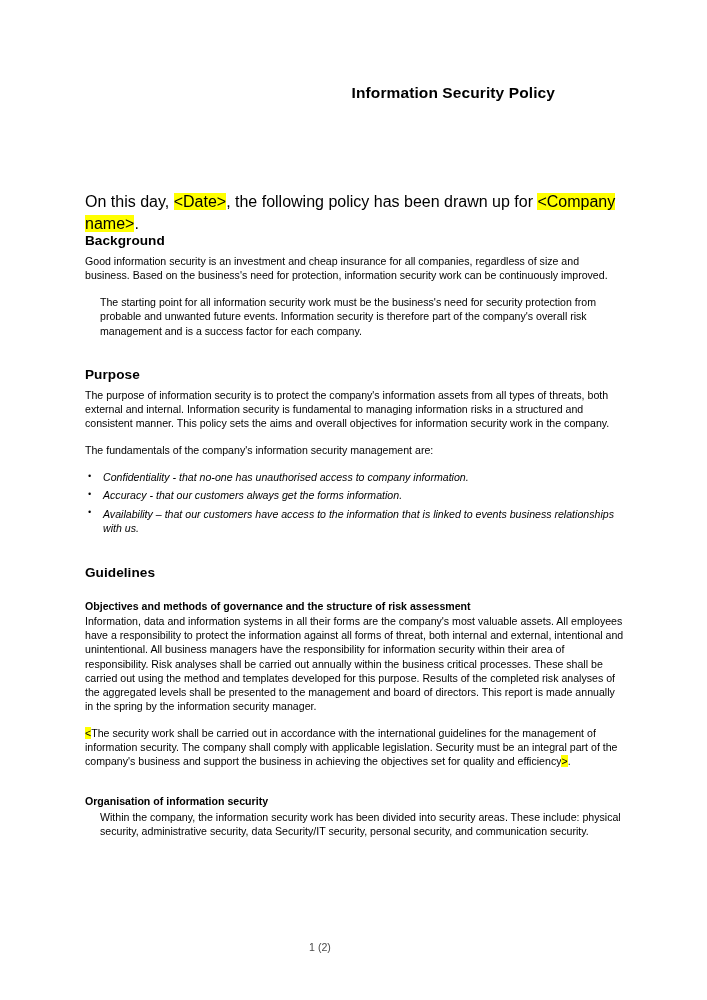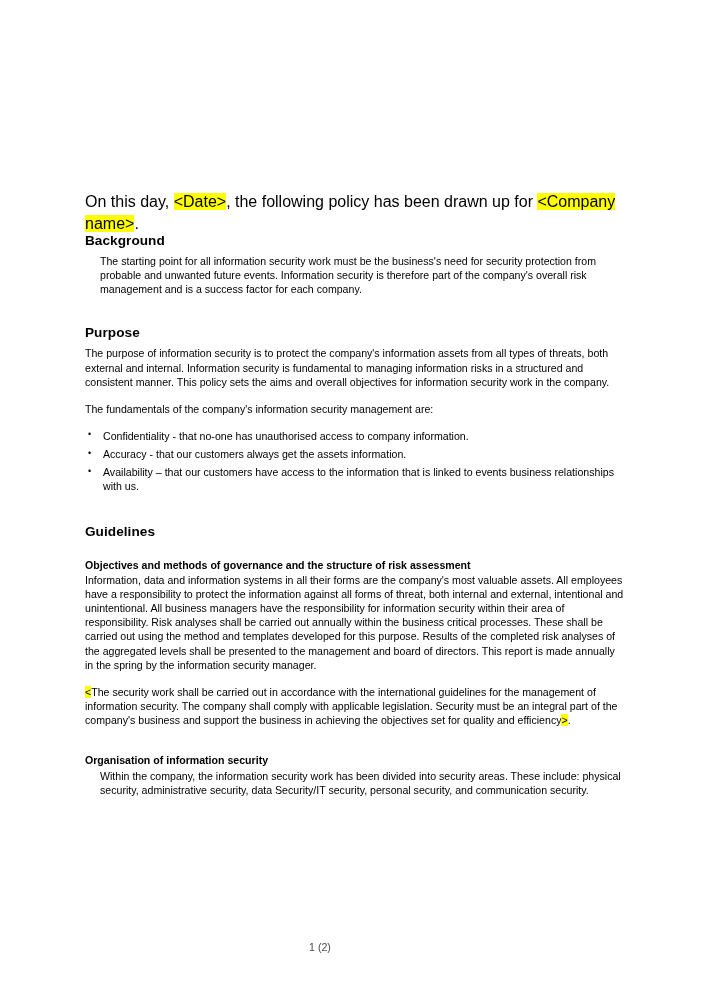--- a/index.html
+++ b/index.html
@@ -75,20 +75,21 @@
     list-style: none;
     margin: 0;
     padding: 0;
     font-size: 10.6px;
     line-height: 1.335;
   }
   ul.bullets li {
     position: relative;
     padding-left: 18px;
     margin: 4px 0 1px 0;
+    font-style: italic;
   }
   ul.bullets li::before {
     content: "\2022";
     position: absolute;
     left: 3px;
     top: -0.5px;
     font-size: 9px;
   }
   .hl {
     background-color: #ffff00;
@@ -101,39 +102,41 @@
     text-align: center;
     font-size: 10.6px;
     color: #4a4a4a;
   }
 </style>
 </head>
 <body>
 
 <div class="page">
 
+  <div class="doc-title">Information Security Policy</div>
 
   <div class="intro-line">
     <span>On this day, </span><span class="hl">&lt;Date&gt;</span><span>, the following policy has been drawn up for </span><span class="hl">&lt;Company name&gt;</span><span>.</span>
   </div>
 
   <div class="sections">
 
     <h2 class="section-h">Background</h2>
+    <p class="body-p">Good information security is an investment and cheap insurance for all companies, regardless of size and business. Based on the business's need for protection, information security work can be continuously improved.</p>
     <p class="body-p tight">The starting point for all information security work must be the business's need for security protection from probable and unwanted future events. Information security is therefore part of the company's overall risk management and is a success factor for each company.</p>
 
     <div class="gap-lg"></div>
 
     <h2 class="section-h">Purpose</h2>
     <p class="body-p">The purpose of information security is to protect the company's information assets from all types of threats, both external and internal. Information security is fundamental to managing information risks in a structured and consistent manner. This policy sets the aims and overall objectives for information security work in the company.</p>
     <p class="body-p">The fundamentals of the company's information security management are:</p>
 
     <ul class="bullets">
       <li>Confidentiality - that no-one has unauthorised access to company information.</li>
-      <li>Accuracy - that our customers always get the assets information.</li>
+      <li>Accuracy - that our customers always get the forms information.</li>
       <li>Availability – that our customers have access to the information that is linked to events business relationships with us.</li>
     </ul>
 
     <div class="gap-lg"></div>
 
     <h2 class="section-h">Guidelines</h2>
 
     <div class="gap-sm"></div>
 
     <h3 class="sub-h">Objectives and methods of governance and the structure of risk assessment</h3>

